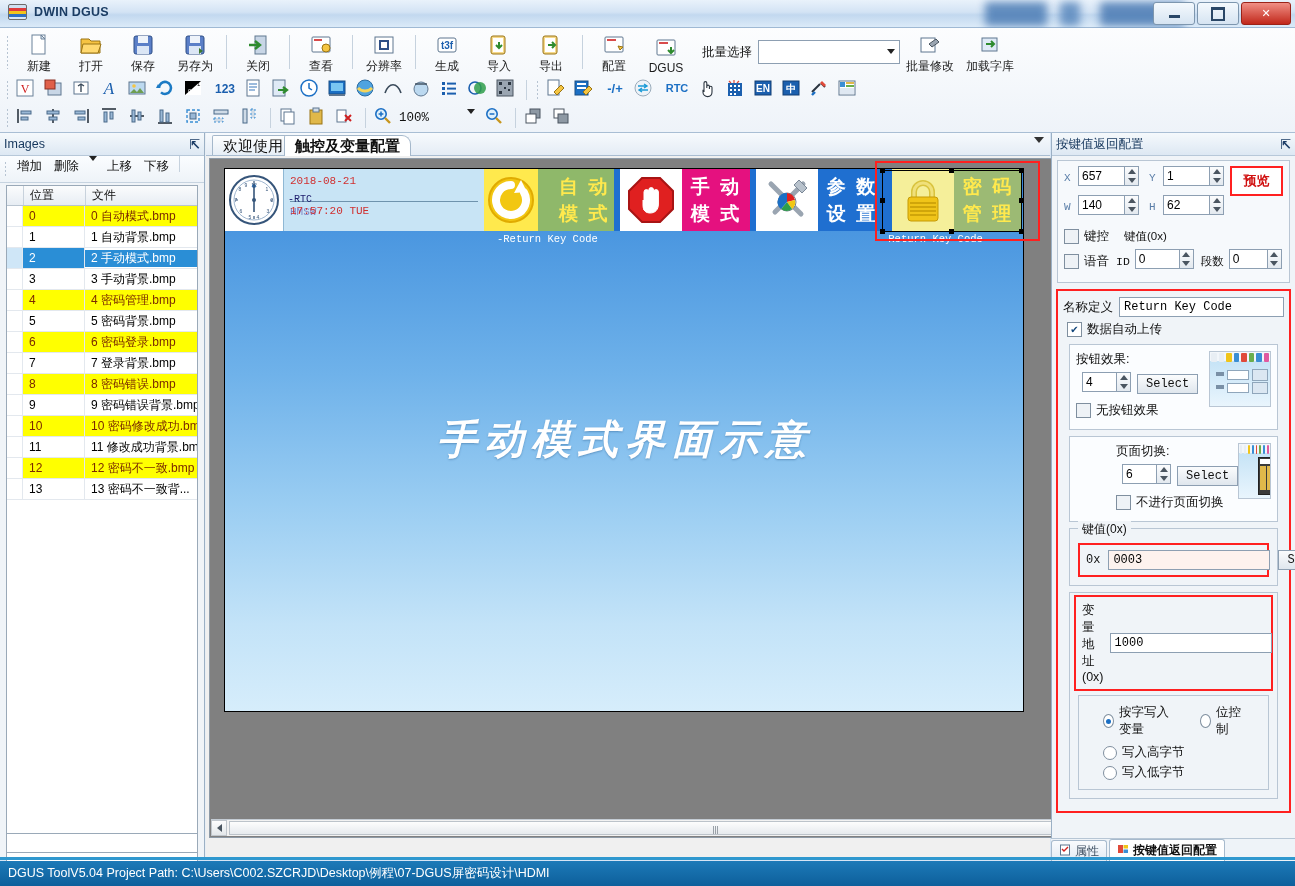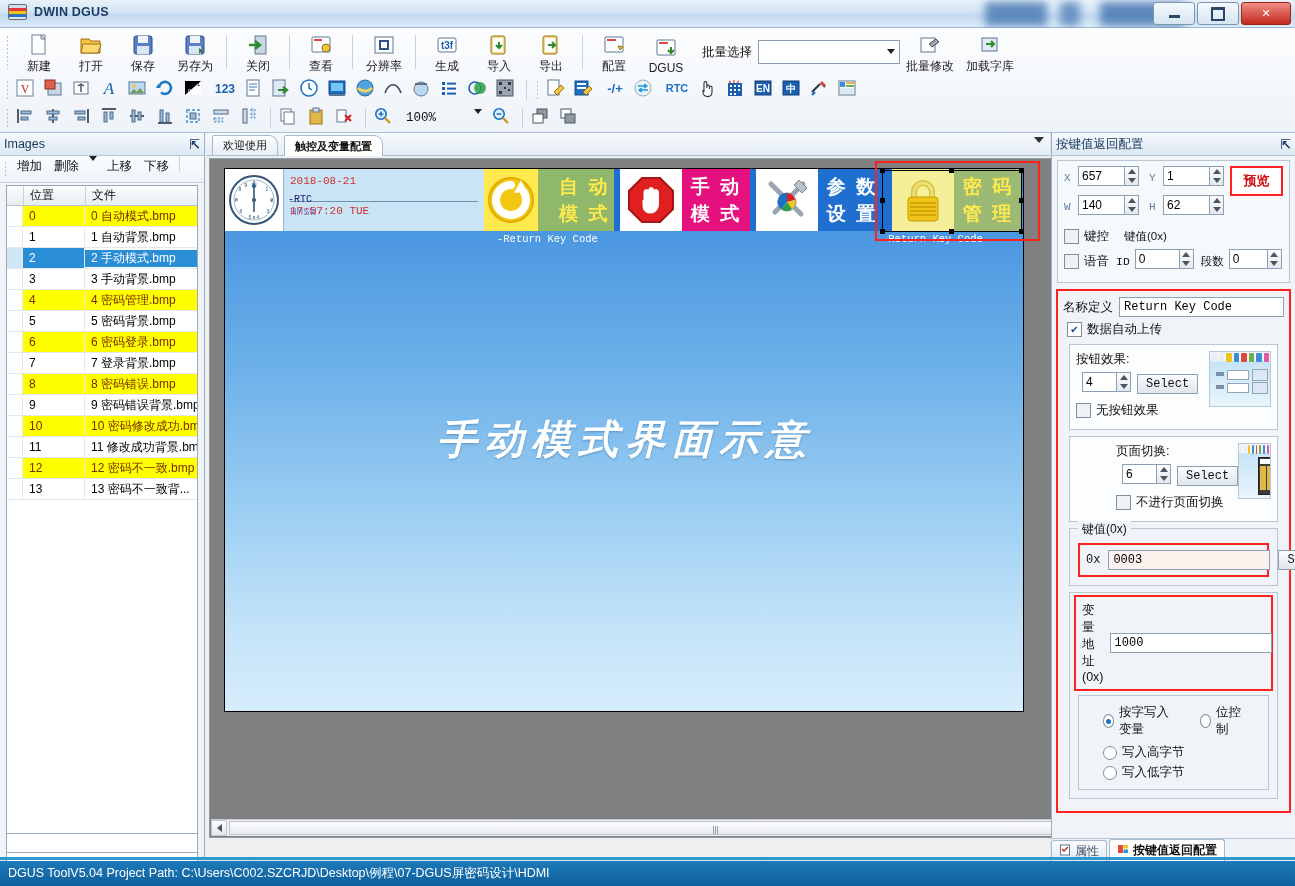--- a/index.html
+++ b/index.html
@@ -89,21 +89,21 @@
   .trow-i.hl{background:#ffff00;color:#7a2a00;}
   .trow-i.hl .g1,.trow-i.hl .g2{background:#ffff00;color:#7a2a00;}
   .trow-i.sel .g0{background:#cfe6f7;}
   .trow-i.sel .g1,.trow-i.sel .g2{background:#2a8ed6;color:#fff;}
   .mono{font-family:"Liberation Mono","DejaVu Sans Mono",monospace;font-size:11.5px;}
 
   
   .center{position:absolute;left:206px;top:0;width:844px;height:726px;background:#f0f0f0;}
   .tabstrip{height:22px;position:relative;background:linear-gradient(to bottom,#f7fafd,#e4ecf5);
      border-bottom:1px solid #a9bdd2;}
-  .dtab{position:absolute;top:2px;height:19px;line-height:19px;font-size:11px;
+  .dtab{position:absolute;top:2px;height:19px;line-height:19px;font-size:15px;
      padding:0 10px;border:1px solid #a5b8cb;border-bottom:none;
      border-radius:2px 9px 0 0;background:linear-gradient(to bottom,#fdfefe,#e6eef6);color:#111;}
   .dtab.active{background:#fff;font-weight:bold;z-index:3;height:20px;line-height:20px;top:2px;}
   .tabmenu{position:absolute;right:6px;top:4px;width:0;height:0;
      border-left:5px solid transparent;border-right:5px solid transparent;border-top:6px solid #333;}
   .canvasbox{position:absolute;left:3px;top:25px;width:1028px;height:680px;background:#808080;
      border:1px solid #8d9aa7;box-sizing:border-box;}
   .screen{position:absolute;left:14px;top:9px;width:800px;height:544px;
      background:linear-gradient(to bottom,#2f7fd8 0%,#4b97e0 12%,#6fb2ea 38%,#9acdf2 62%,#c3e3f8 84%,#d6edfb 100%);
      border:1px solid #000;box-sizing:border-box;overflow:hidden;}
@@ -778,21 +778,21 @@
         <div class="sep2"></div>
 
         <div class="sbtn">
             <span class="ico">
           <svg width="20" height="20" viewBox="0 0 20 20">
                 <circle cx="8" cy="8" r="5.2" fill="#dff0fb" stroke="#1b6fc4" stroke-width="1.6"></circle>
                 <path d="M5.6 8h4.8M8 5.6v4.8" stroke="#1b6fc4" stroke-width="1.5"></path>
                 <path d="M12 12l5 5" stroke="#c8961e" stroke-width="2.4"></path>
               </svg></span>
           </div>
-        <div style="display:flex;align-items:flex-start;margin-left:7px;">
+        <div style="display:flex;align-items:flex-start;margin-left:0;">
           <div style="width:60px;height:19px;border:none;display:flex;align-items:center;font-size:12.5px;color:#111;font-family:'Liberation Mono',monospace;">
             <span>100%</span>
           </div>
           <span style="width:0;height:0;border-left:4px solid transparent;border-right:4px solid transparent;border-top:5px solid #222;margin-left:8px;"></span>
         </div>
         <div class="sbtn" style="margin-left:8px">
             <span class="ico">
           <svg width="20" height="20" viewBox="0 0 20 20">
                 <circle cx="8" cy="8" r="5.2" fill="#dff0fb" stroke="#1b6fc4" stroke-width="1.6"></circle>
                 <path d="M5.6 8h4.8" stroke="#1b6fc4" stroke-width="1.5"></path>

